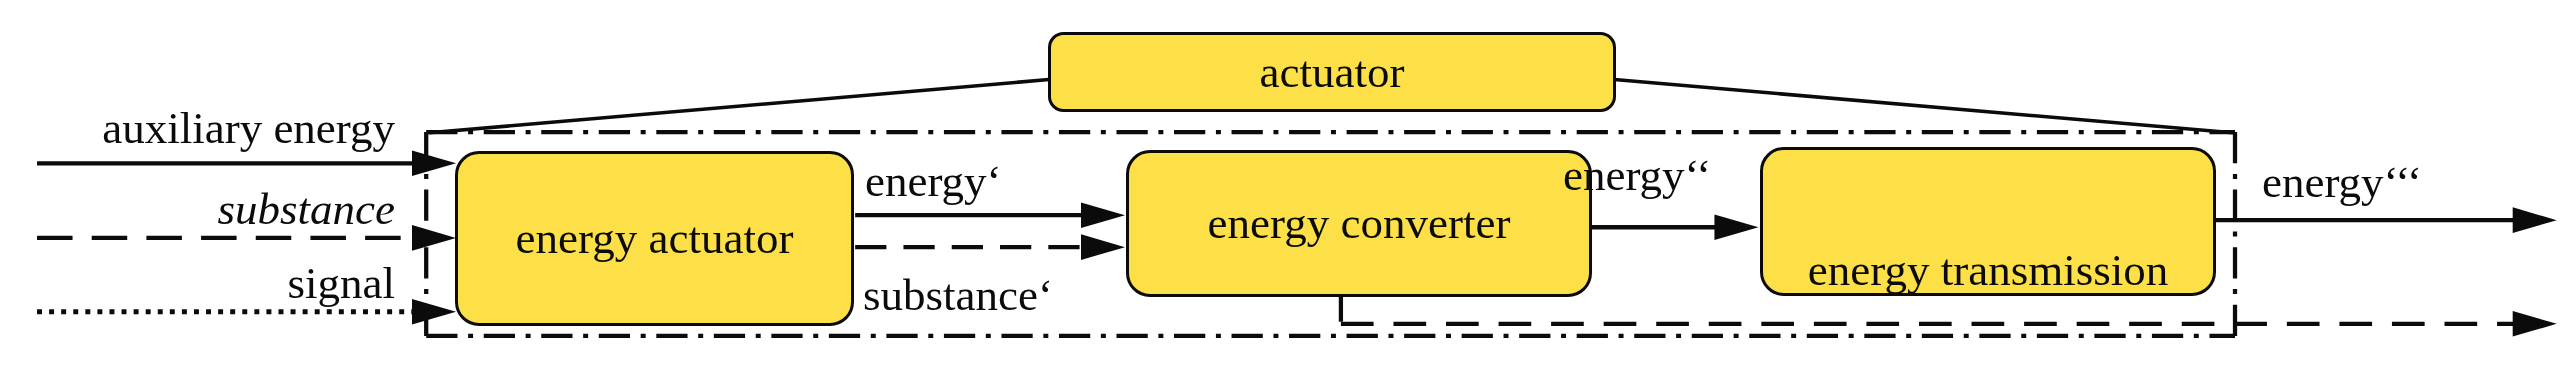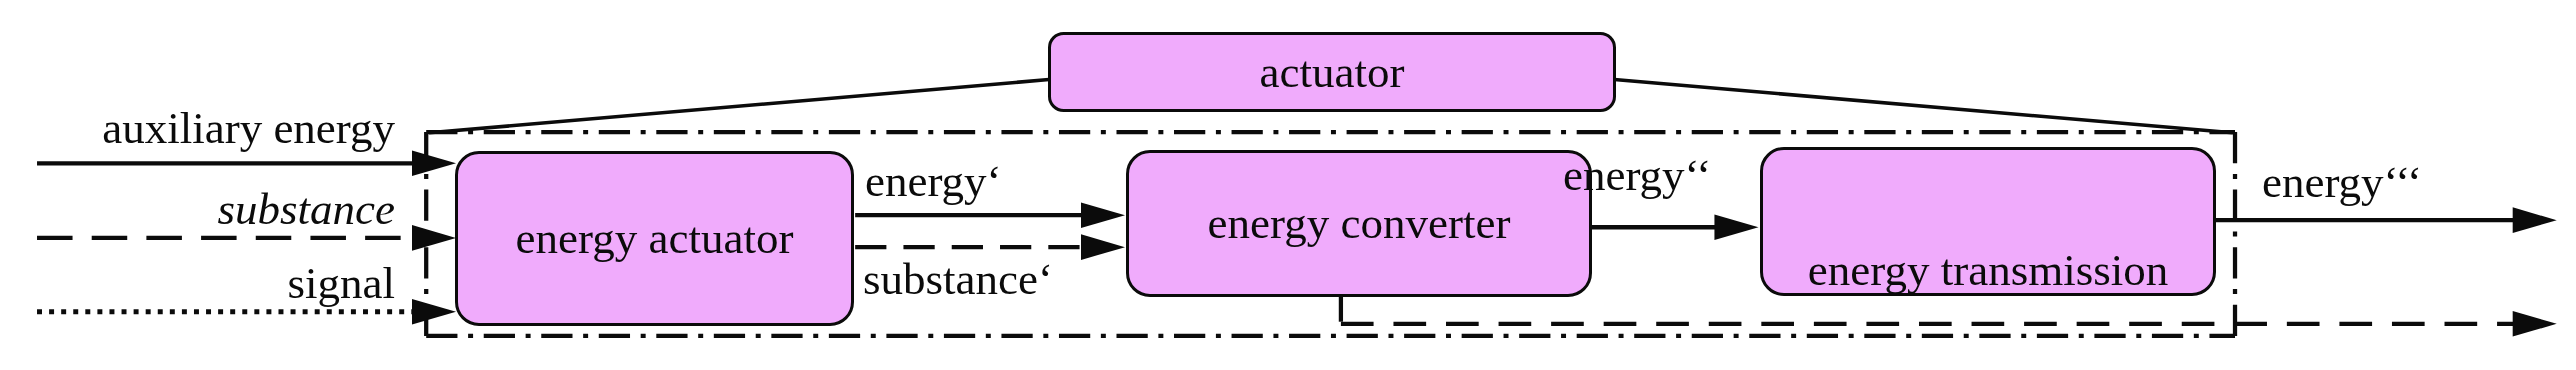--- a/index.html
+++ b/index.html
@@ -17,21 +17,21 @@
     color: #0b0b0b;
   }
   .wires {
     position: absolute;
     left: 0; top: 0;
     width: 2576px; height: 370px;
   }
   .node {
     position: absolute;
     box-sizing: border-box;
-    background: #f0abfc;
+    background: #fde047;
     border: 3.6px solid #0b0b0b;
     display: flex;
     align-items: center;
     justify-content: center;
     font-size: 45px;
     line-height: 1;
     white-space: nowrap;
   }
   .node-actuator {
     left: 1048px; top: 32px; width: 568px; height: 80px;
@@ -53,21 +53,21 @@
   .flow-label {
     position: absolute;
     font-size: 45px;
     line-height: 1.05;
     white-space: nowrap;
   }
   .lbl-aux       { right: 2181px; top: 105px; text-align: right; }
   .lbl-substance { right: 2181px; top: 186px; text-align: right; font-style: italic; }
   .lbl-signal    { right: 2181px; top: 260px; text-align: right; }
   .lbl-energy1   { left: 865px; top: 158px; }
-  .lbl-substance1{ left: 863px; top: 256px; }
+  .lbl-substance1{ left: 863px; top: 272px; }
   .lbl-energy2   { left: 1563px; top: 152px; }
   .lbl-energy3   { left: 2262px; top: 159px; }
   .lbl-substance2{ left: 2293px; top: 270px; }
 </style>
 </head>
 <body>
 
 <div class="stage">
 
   <svg class="wires" viewBox="0 0 3627 521" xmlns="http://www.w3.org/2000/svg">

